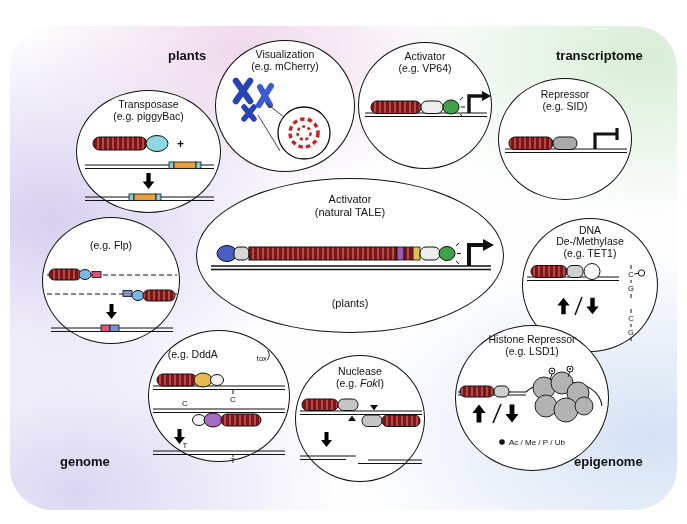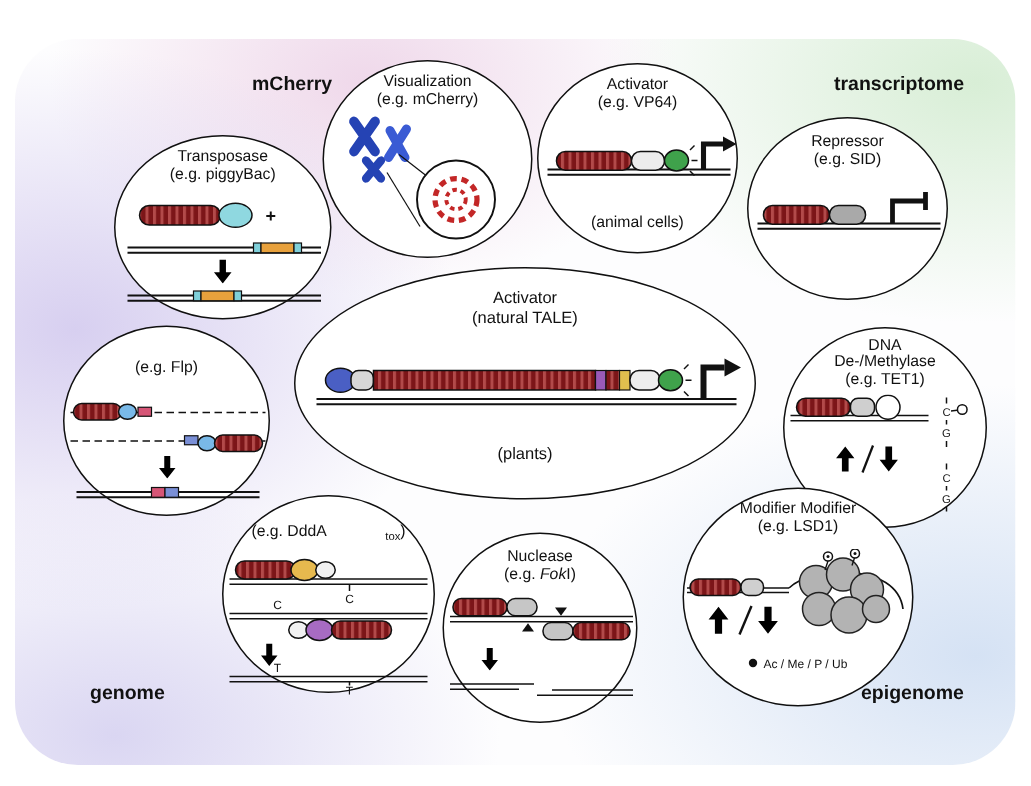--- a/index.html
+++ b/index.html
@@ -35,21 +35,21 @@
       </pattern>
       <symbol id="arrD" viewBox="0 0 14 18">
           <polygon points="4.6,0 9.4,0 9.4,9.5 13.6,9.5 7,18 0.4,9.5 4.6,9.5"></polygon>
         </symbol>
       <symbol id="arrU" viewBox="0 0 14 18">
           <polygon points="7,0 13.6,8.5 9.4,8.5 9.4,18 4.6,18 4.6,8.5 0.4,8.5"></polygon>
         </symbol>
     </defs>
   </svg>
 
-  <div class="region" style="left:168px;top:48px">mCherry</div>
+  <div class="region" style="left:168px;top:48px">plants</div>
   <div class="region" style="left:556px;top:48px">transcriptome</div>
   <div class="region" style="left:60px;top:454px">genome</div>
   <div class="region" style="left:574px;top:454px">epigenome</div>
 
   <div class="circle" style="left:76px;top:90px;width:145px;height:123px">
     <div class="t" style="top:8px">Transposase</div>
     <div class="t" style="top:20px">(e.g. piggyBac)</div>
     <svg class="g" style="left:0;top:40px" width="145" height="80" viewBox="0 0 145 80">
       <g>
         <rect x="16" y="6" width="54" height="13" rx="6.5" fill="url(#tale)" stroke="#111"></rect>
@@ -115,21 +115,20 @@
             <line x1="101" y1="13" x2="104" y2="10"></line>
             <line x1="102" y1="20" x2="106" y2="20"></line>
             <line x1="101" y1="27" x2="104" y2="30"></line>
           </g>
       </g>
       <g>
         <path d="M110 26 L110 9 L123 9" fill="none" stroke="#111" stroke-width="3.4"></path>
         <polygon points="123,4 123,14 132,9" fill="#111"></polygon>
       </g>
     </svg>
-    <div class="t" style="top:100px">(animal cells)</div>
   </div>
 
   <div class="circle" style="left:498px;top:78px;width:134px;height:122px">
     <div class="t" style="top:10px">Repressor</div>
     <div class="t" style="top:22px">(e.g. SID)</div>
     <svg class="g" style="left:0;top:46px" width="134" height="58" viewBox="0 0 134 58">
       <g stroke="#111" stroke-width="1.2">
         <line x1="6" y1="24" x2="128" y2="24"></line>
           <line x1="6" y1="27.5" x2="128" y2="27.5"></line>
       </g>
@@ -295,21 +294,21 @@
       <g stroke="#111" stroke-width="1.1">
         <line x1="4" y1="60" x2="60" y2="60"></line>
           <line x1="4" y1="63.5" x2="50" y2="63.5"></line>
         <line x1="72" y1="64" x2="126" y2="64"></line>
           <line x1="62" y1="67.5" x2="126" y2="67.5"></line>
       </g>
     </svg>
   </div>
 
   <div class="circle" style="left:455px;top:325px;width:154px;height:146px">
-    <div class="t" style="top:8px">Modifier Modifier</div>
+    <div class="t" style="top:8px">Histone Repressor</div>
     <div class="t" style="top:20px">(e.g. LSD1)</div>
     <svg class="g" style="left:0;top:40px" width="154" height="100" viewBox="0 0 154 100">
       <g stroke="#111" stroke-width="1.1">
         <line x1="2" y1="26" x2="70" y2="26"></line>
           <line x1="2" y1="29" x2="70" y2="29"></line>
       </g>
       <path d="M70 26 C 84 12, 142 8, 146 40" fill="none" stroke="#111" stroke-width="1.1"></path>
       <g>
         <rect x="4" y="20" width="34" height="11" rx="5.5" fill="url(#tale)" stroke="#111"></rect>
         <rect x="38" y="20" width="15" height="11" rx="5" fill="#cfcfcf" stroke="#111"></rect>

